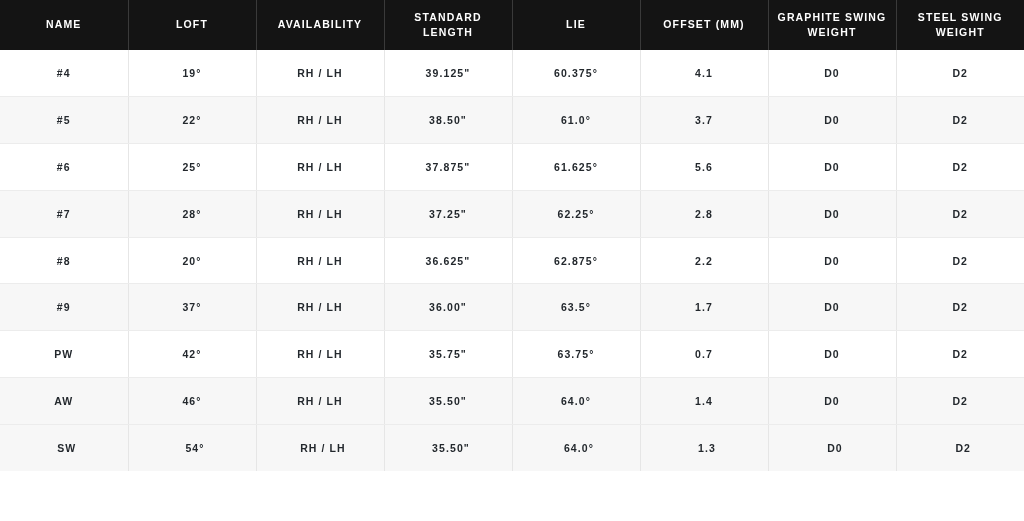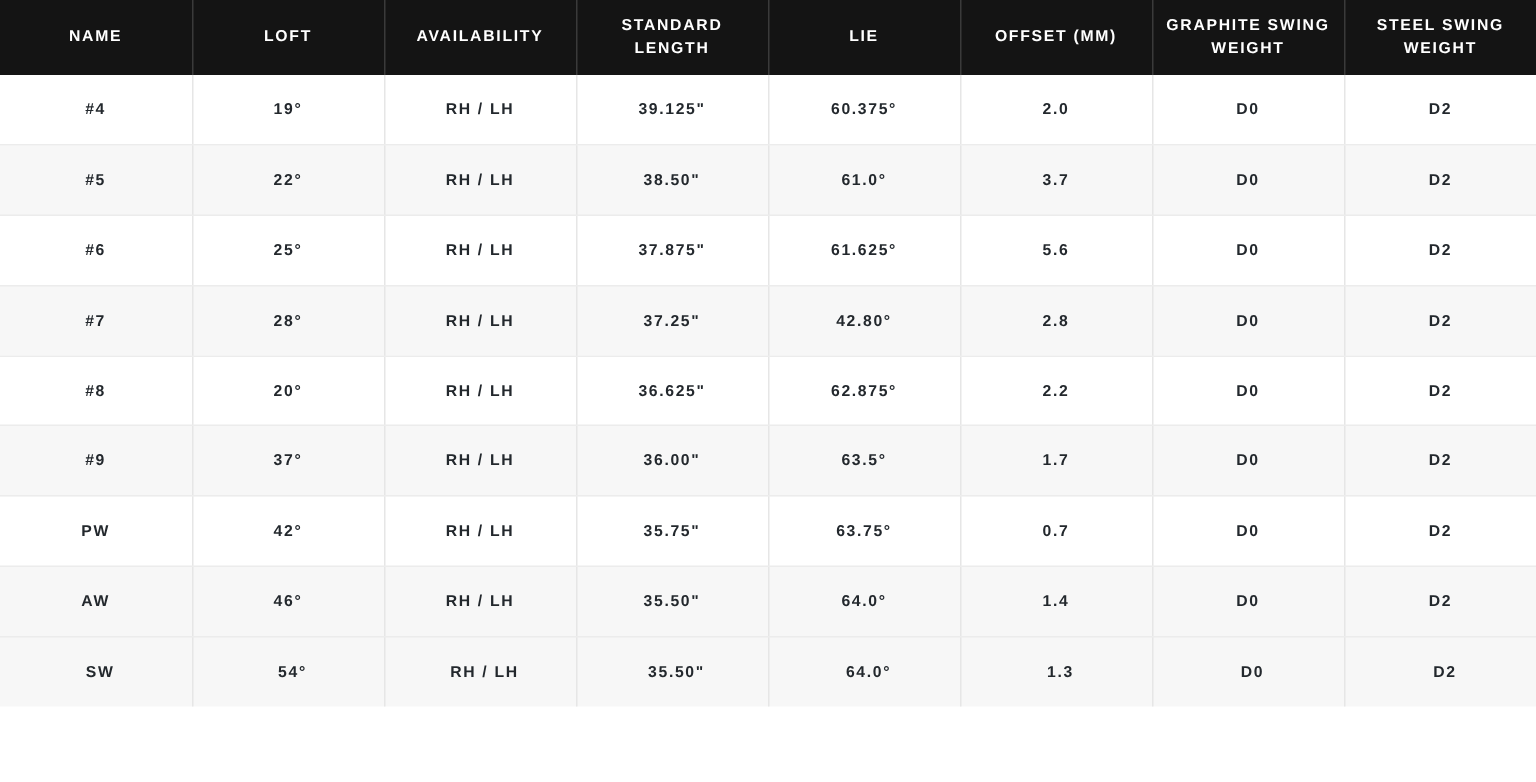--- a/index.html
+++ b/index.html
@@ -89,21 +89,21 @@
           <th>STEEL SWING WEIGHT</th>
         </tr>
     </thead>
     <tbody id="table-body">
         <tr>
           <td>#4</td>
           <td>19°</td>
           <td>RH / LH</td>
           <td>39.125"</td>
           <td>60.375°</td>
-          <td>2.0</td>
+          <td>4.1</td>
           <td>D0</td>
           <td>D2</td>
         </tr>
         <tr class="striped">
           <td>#5</td>
           <td>22°</td>
           <td>RH / LH</td>
           <td>38.50"</td>
           <td>61.0°</td>
           <td>3.7</td>
@@ -118,21 +118,21 @@
           <td>61.625°</td>
           <td>5.6</td>
           <td>D0</td>
           <td>D2</td>
         </tr>
         <tr class="striped">
           <td>#7</td>
           <td>28°</td>
           <td>RH / LH</td>
           <td>37.25"</td>
-          <td>42.80°</td>
+          <td>62.25°</td>
           <td>2.8</td>
           <td>D0</td>
           <td>D2</td>
         </tr>
         <tr>
           <td>#8</td>
           <td>20°</td>
           <td>RH / LH</td>
           <td>36.625"</td>
           <td>62.875°</td>

